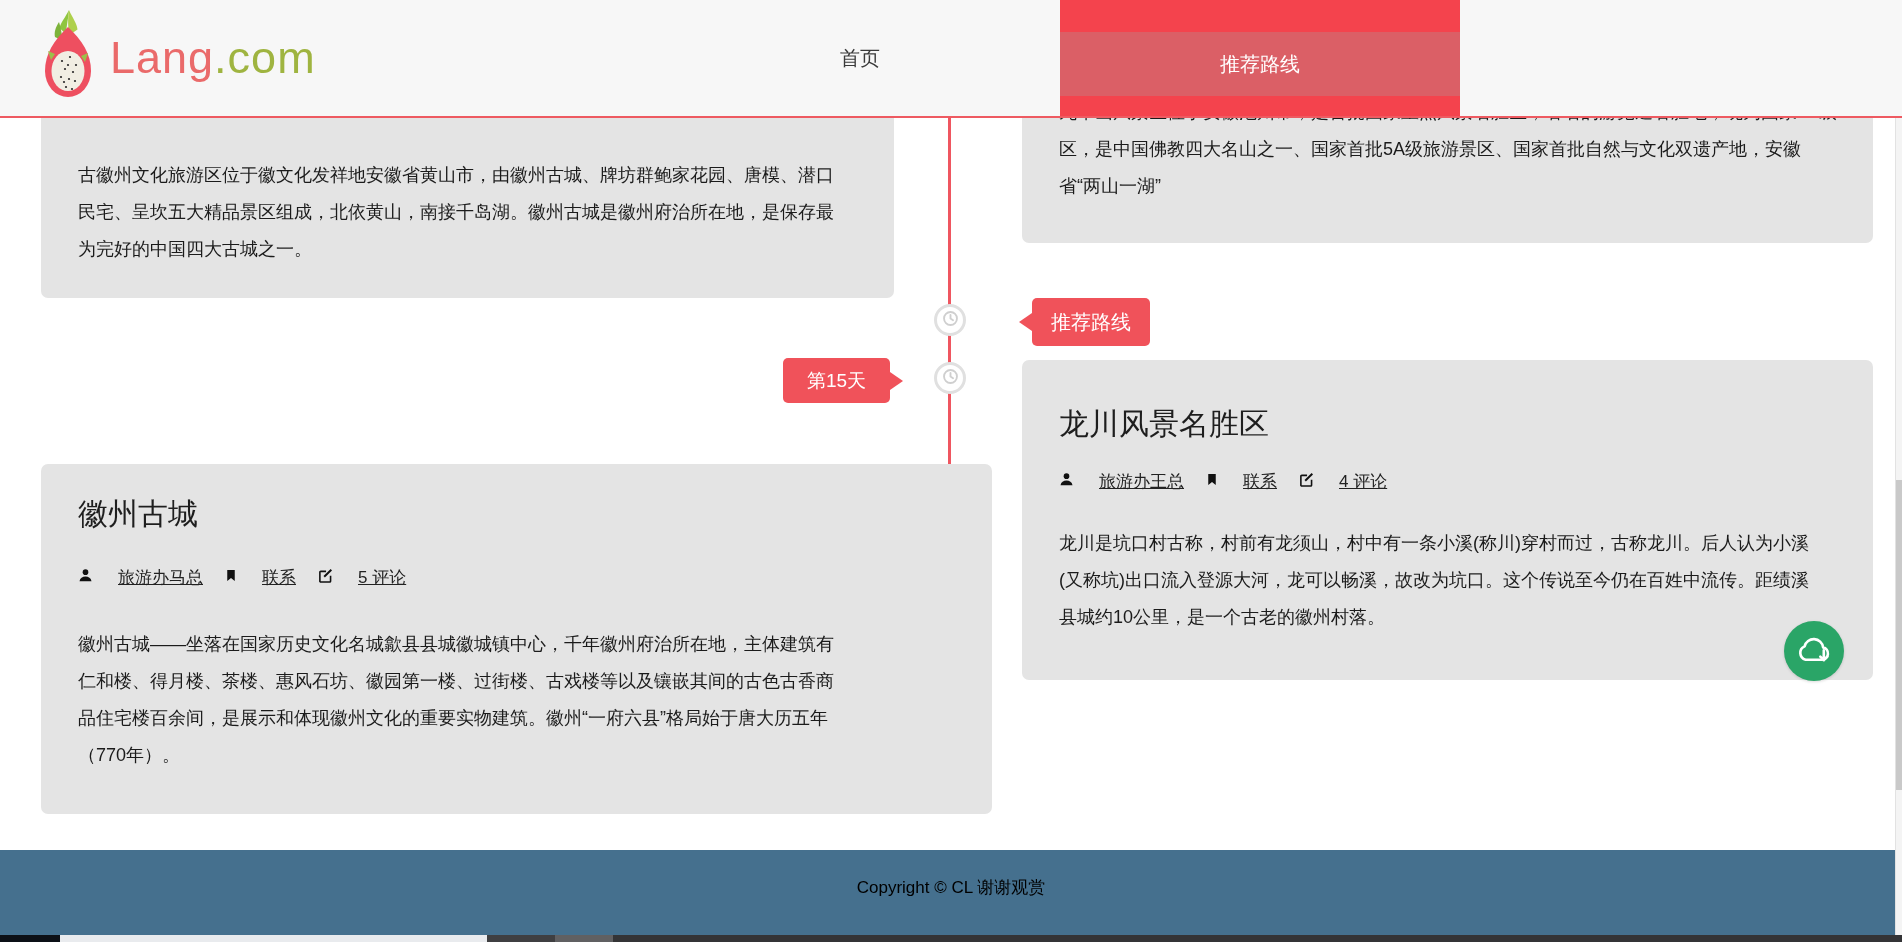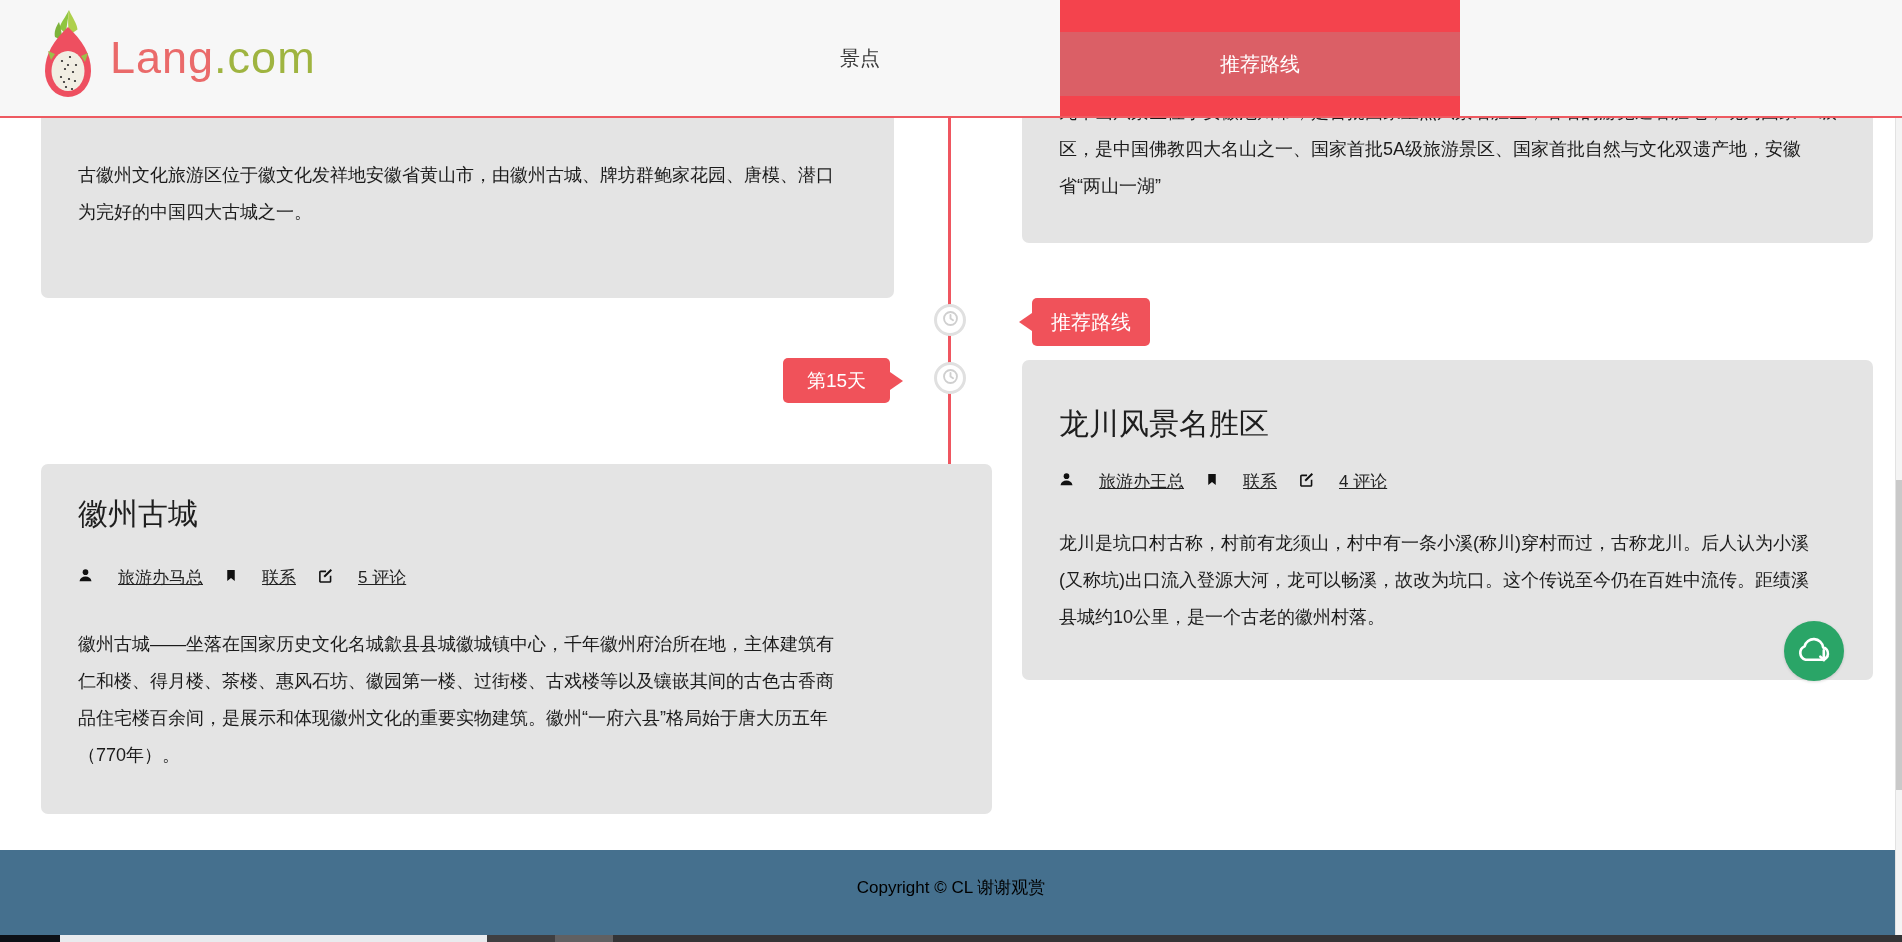--- a/index.html
+++ b/index.html
@@ -86,20 +86,21 @@
 
 <div class="page">
 
   <div class="content">
 
     <div class="timeline-line"></div>
 
     <section class="card" id="card-intro-left">
       <div class="card-lines">
         <div class="ln">古徽州文化旅游区位于徽文化发祥地安徽省黄山市，由徽州古城、牌坊群鲍家花园、唐模、潜口</div>
+        <div class="ln">民宅、呈坎五大精品景区组成，北依黄山，南接千岛湖。徽州古城是徽州府治所在地，是保存最</div>
         <div class="ln">为完好的中国四大古城之一。</div>
       </div>
     </section>
 
     <section class="card" id="card-intro-right">
       <div class="card-lines">
         <div class="ln">九华山风景区位于安徽池州市，是首批国家重点风景名胜区，著名的游览避暑胜地，现为国家5A级旅游景</div>
         <div class="ln">区，是中国佛教四大名山之一、国家首批5A级旅游景区、国家首批自然与文化双遗产地，安徽</div>
         <div class="ln">省“两山一湖”</div>
       </div>
@@ -230,21 +231,21 @@
             <circle cx="32" cy="80" r="1.1"></circle>
               <circle cx="28" cy="56" r="1.1"></circle>
               <circle cx="24" cy="73" r="1.1"></circle>
           </g>
         </svg>
       </span>
       <span class="brand"><span class="brand-red">Lang</span><span class="brand-green">.com</span></span>
     </a>
     <ul class="nav">
       <li>
-          <a class="nav-link">景点</a>
+          <a class="nav-link">首页</a>
         </li>
       <li class="active">
           <a class="nav-link">推荐路线</a>
         </li>
     </ul>
   </header>
 
   <footer class="footer">
     <p>Copyright © CL 谢谢观赏</p>
   </footer>

